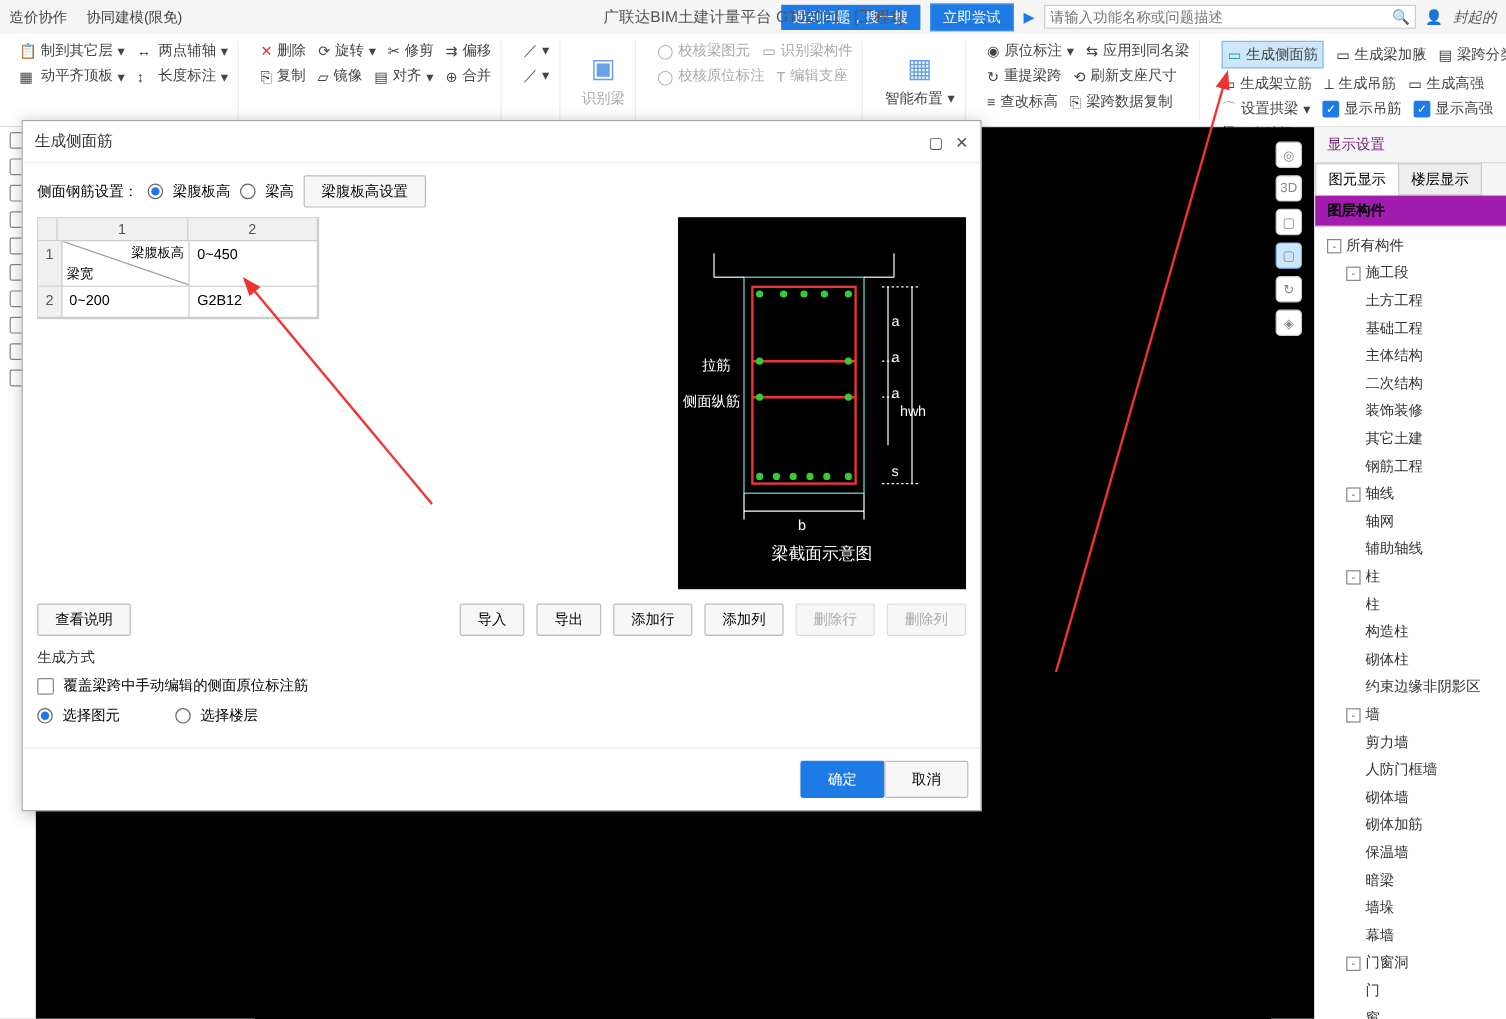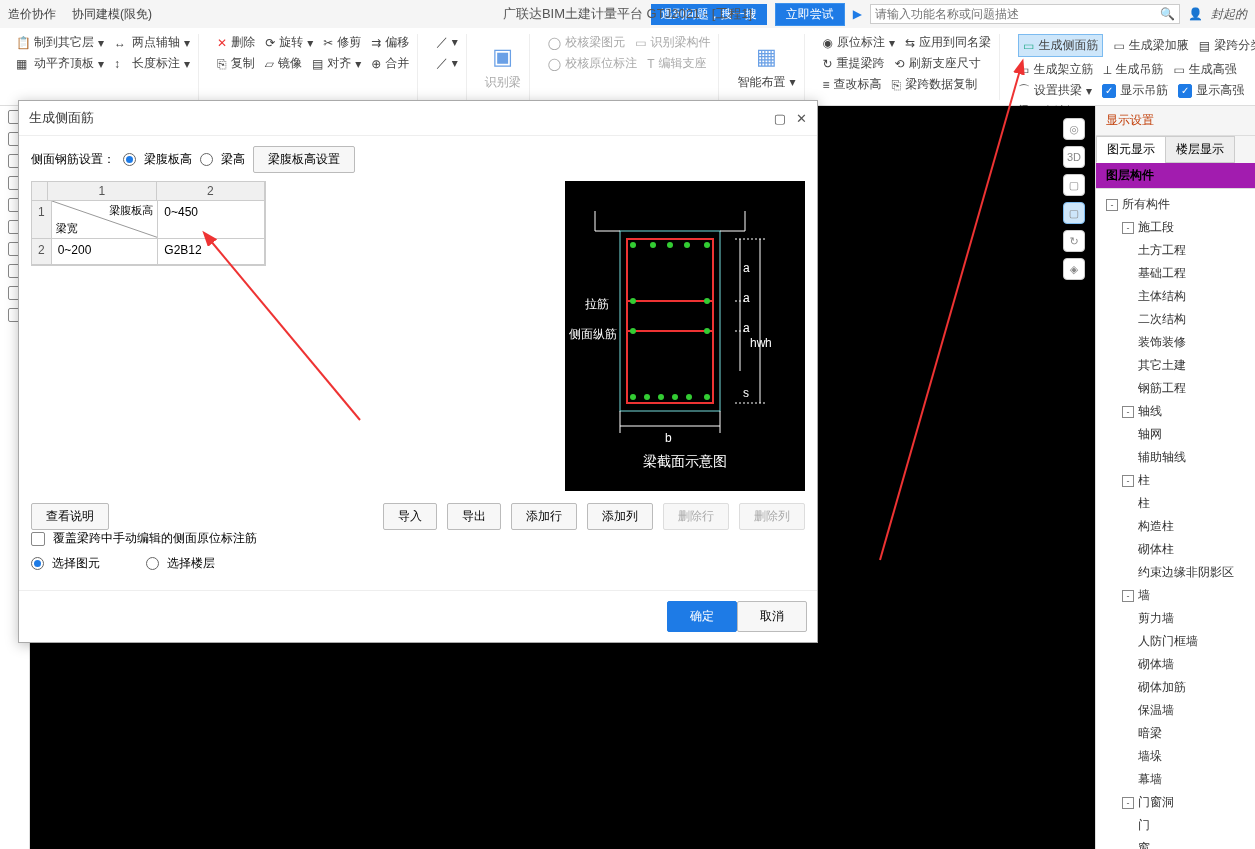--- a/index.html
+++ b/index.html
@@ -22,21 +22,21 @@
 .ribbon-item { display: flex; align-items: center; gap: 4px; color: #444; white-space: nowrap; cursor: pointer; }
 .ribbon-item.grey { color: #aaa; }
 .ribbon-item.highlight { background: #cde6fa; padding: 2px 4px; border: 1px solid #7cbbf0; }
 .ribbon-icon { width: 14px; height: 14px; display: inline-block; }
 .checkbox-sq { width: 14px; height: 14px; border: 1px solid #888; border-radius: 2px; display: inline-flex; align-items: center; justify-content: center; background: #fff; }
 .checkbox-sq.checked { background: #1e7be6; border-color:#1e7be6; color:#fff; font-size:10px; }
 
 .main-area { display: flex; height: calc(849px - 28px - 78px); }
 .canvas-area { flex: 1; background: #000; position: relative; }
 .right-panel { width: 160px; background: #f5f5f5; border-left: 1px solid #ddd; display: flex; flex-direction: column; }
-.right-panel .panel-title { padding: 6px 10px; color: #c2410c; background:#f5f5f5; border-bottom:1px solid #ddd;}
+.right-panel .panel-title { padding: 6px 10px; color: #701a75; background:#f5f5f5; border-bottom:1px solid #ddd;}
 .tabs { display: flex; }
 .tab { padding: 4px 10px; background: #eee; border: 1px solid #ccc; margin-right: -1px; cursor: pointer; }
 .tab.active { background: #fff; border-bottom: 1px solid #fff; color:#000; }
 .tree { background: #fff; flex: 1; overflow: auto; padding: 4px 0; }
 .tree-header { background: #a21caf; padding: 4px 10px; font-weight: bold; border-bottom:1px solid #ddd; }
 .tree-item { padding: 3px 6px 3px 18px; color: #333; cursor: pointer; white-space: nowrap; display:flex; align-items:center;}
 .tree-item .tog { width:12px; height:12px; border:1px solid #888; display:inline-flex; align-items:center; justify-content:center; font-size:9px; margin-right:4px; color:#555;}
 .tree-item.l1 { padding-left: 10px; }
 .tree-item.l2 { padding-left: 26px; }
 .tree-item.l3 { padding-left: 42px; }
@@ -494,20 +494,21 @@
       <span class="btn">查看说明</span>
       <span style="flex:1"></span>
       <span class="btn">导入</span>
       <span class="btn">导出</span>
       <span class="btn">添加行</span>
       <span class="btn">添加列</span>
       <span class="btn grey">删除行</span>
       <span class="btn grey">删除列</span>
     </div>
 
+    <div class="dlg-section-label">生成方式</div>
     <div class="dlg-row">
       <span class="checkbox-sq"></span>
       <span>覆盖梁跨中手动编辑的侧面原位标注筋</span>
     </div>
     <div class="dlg-row">
       <span class="radio checked"></span>
       <span>选择图元</span>
       <span style="width:30px"></span>
       <span class="radio"></span>
       <span>选择楼层</span>

